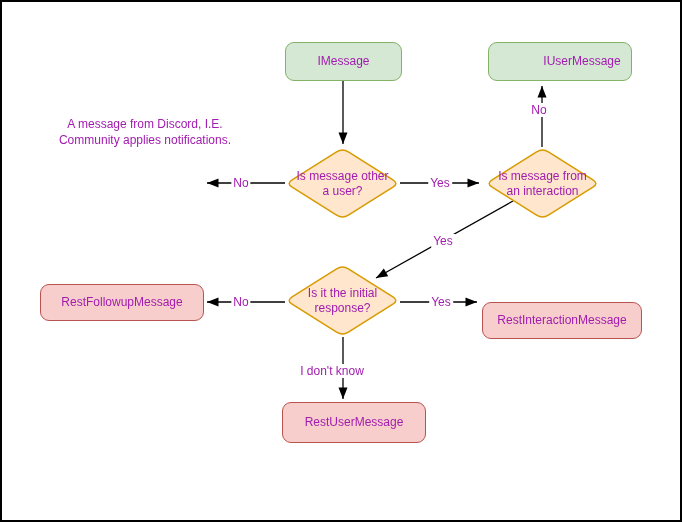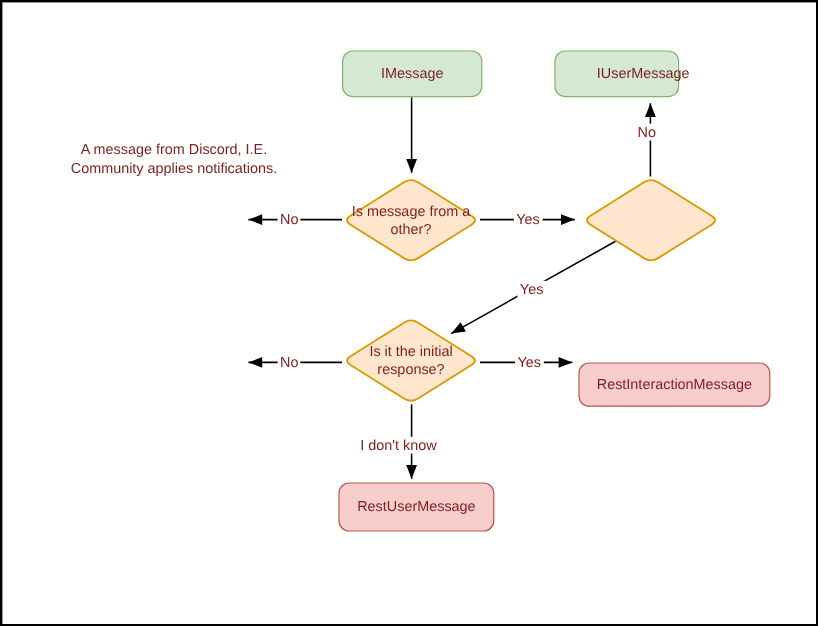--- a/index.html
+++ b/index.html
@@ -1,19 +1,19 @@
 <!DOCTYPE html>
 <html><head>
 <meta charset="utf-8">
 <style>
   html,body { margin:0; padding:0; background:#fff; }
   #canvas {
     position:relative; width:682px; height:522px;
     box-sizing:border-box; border:2px solid #000; background:#ffffff;
-    font-family:"Liberation Sans", sans-serif; font-size:12px; color:#7f1d1d;
+    font-family:"Liberation Sans", sans-serif; font-size:12px; color:#a21caf;
     overflow:hidden;
   }
   #edges { position:absolute; left:0; top:0; width:678px; height:518px; }
   #edges line { stroke:#000; stroke-width:1.3; }
   .node { position:absolute; display:flex; align-items:center; justify-content:center;
           text-align:center; line-height:1.25; box-sizing:border-box; }
   .box { border-radius:9px; border:1.5px solid; }
   .box.green { background:#d5e8d4; border-color:#82b366; }
   .box.pink  { background:#f8cecc; border-color:#b85450; }
   .diamond { padding:0; }
@@ -44,51 +44,55 @@
     <line x1="511" y1="199" x2="374" y2="276" marker-end="url(#arrow)"></line>
     <line x1="283" y1="300" x2="205" y2="300" marker-end="url(#arrow)"></line>
     <line x1="398" y1="300" x2="475" y2="300" marker-end="url(#arrow)"></line>
     <line x1="341" y1="335" x2="341" y2="397" marker-end="url(#arrow)"></line>
   </svg>
 
   <div class="node box green" style="left:283px; top:40px; width:117px; height:39px;">
     <span>IMessage</span>
   </div>
 
-  <div class="node box green" style="left:460px; top:40px; width:104px; height:39px;padding-left:44px;">
+  <div class="node box green" style="left:486px; top:40px; width:144px; height:39px;padding-left:44px;">
     <span>IUserMessage</span>
   </div>
 
 
   <div class="node diamond" style="left:283px; top:145px; width:115px; height:73px;">
     <svg class="shape" viewBox="0 0 115 73">
       <path d="M63.4,4.9 L107.9,32.8 Q113.8,36.5 107.9,40.2 L63.4,68.1 Q57.5,71.8 51.6,68.1 L7.1,40.2 Q1.2,36.5 7.1,32.8 L51.6,4.9 Q57.5,1.2 63.4,4.9 Z"></path>
     </svg>
-    <span class="label">Is message from a other?</span>
+    <span class="label">Is message other a user?</span>
   </div>
 
   <div class="node diamond" style="left:483px; top:145px; width:115px; height:73px;">
     <svg class="shape" viewBox="0 0 115 73">
       <path d="M63.4,4.9 L107.9,32.8 Q113.8,36.5 107.9,40.2 L63.4,68.1 Q57.5,71.8 51.6,68.1 L7.1,40.2 Q1.2,36.5 7.1,32.8 L51.6,4.9 Q57.5,1.2 63.4,4.9 Z"></path>
     </svg>
+    <span class="label">Is message from an interaction</span>
   </div>
 
   <div class="node diamond" style="left:283px; top:262px; width:115px; height:73px;">
     <svg class="shape" viewBox="0 0 115 73">
       <path d="M63.4,4.9 L107.9,32.8 Q113.8,36.5 107.9,40.2 L63.4,68.1 Q57.5,71.8 51.6,68.1 L7.1,40.2 Q1.2,36.5 7.1,32.8 L51.6,4.9 Q57.5,1.2 63.4,4.9 Z"></path>
     </svg>
     <span class="label">Is it the initial response?</span>
   </div>
 
+  <div class="node box pink" style="left:38px; top:282px; width:164px; height:37px;">
+    <span>RestFollowupMessage</span>
+  </div>
 
   <div class="node box pink" style="left:480px; top:300px; width:160px; height:37px;">
     <span>RestInteractionMessage</span>
   </div>
 
-  <div class="node box pink" style="left:280px; top:400px; width:130px; height:41px;">
+  <div class="node box pink" style="left:280px; top:400px; width:144px; height:41px;">
     <span>RestUserMessage</span>
   </div>
 
   <div class="edge-label" style="left:239px; top:181px;">No</div>
   <div class="edge-label" style="left:438px; top:181px;">Yes</div>
   <div class="edge-label" style="left:537px; top:108px;">No</div>
   <div class="edge-label" style="left:441px; top:239px;">Yes</div>
   <div class="edge-label" style="left:239px; top:300px;">No</div>
   <div class="edge-label" style="left:439px; top:300px;">Yes</div>
   <div class="edge-label" style="left:330px; top:369px;">I don't know</div>

